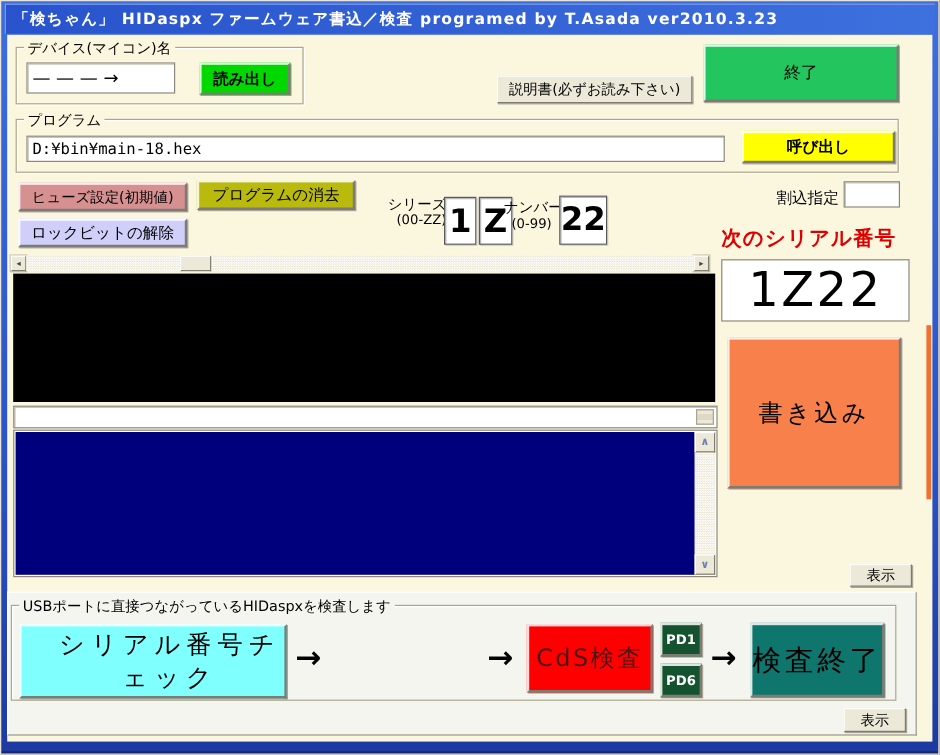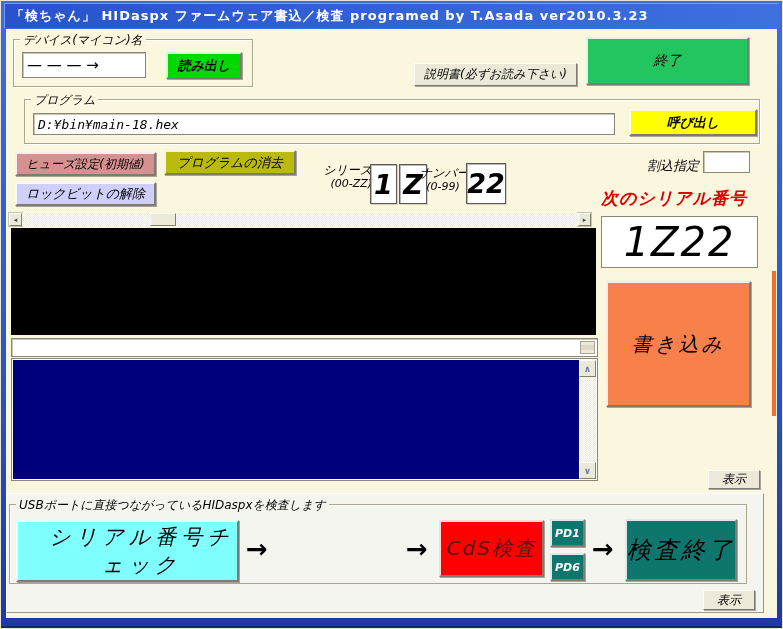--- a/index.html
+++ b/index.html
@@ -6,21 +6,21 @@
   html,body{background:#9a9a9a;}
   body{font-family:"DejaVu Sans","Liberation Sans",sans-serif;}
   .window{position:relative;width:783px;height:629px;overflow:hidden;
     background:linear-gradient(180deg,#3E6EDE 0%,#2B53C6 60%,#1C3AA0 100%);
     border:1px solid #E8E4D6;box-shadow:inset 0 -2px 0 #16276E;}
   .titlebar{position:absolute;left:3px;top:2px;right:3px;height:25px;
     background:linear-gradient(90deg,#2853CC,#3E70DE);
     border-top:1px solid #7A9BEC;border-left:1px solid #7A9BEC;
     display:flex;align-items:center;padding-left:6px;}
   .titletext{color:#ffffff;font-size:13px;font-weight:bold;letter-spacing:1px;white-space:nowrap;}
-  .client{position:absolute;left:5px;top:28px;width:771px;height:589px;background:#FBF6DE;font-style:italic;}
+  .client{position:absolute;left:5px;top:28px;width:771px;height:589px;background:#FBF6DE;}
 
   
   .group{position:absolute;border:1px solid #ABA78F;box-shadow:inset 1px 1px 0 #ffffff,1px 1px 0 #ffffff;}
   .glabel{position:absolute;top:-8px;left:6px;background:#FBF6DE;padding:0 3px;font-size:12px;color:#000;white-space:nowrap;}
 
   
   .btn{position:absolute;display:flex;align-items:center;justify-content:center;
     font-size:13px;color:#000;cursor:default;text-align:center;
     border-top:2px solid rgba(255,255,255,.85);border-left:2px solid rgba(255,255,255,.85);
     border-right:2px solid #7c7c74;border-bottom:2px solid #7c7c74;
@@ -77,21 +77,21 @@
   .c-read{background:#00D800;font-weight:bold;}
   .c-exit{background:#22c55e;font-size:14px;}
   .c-load{background:#FFFF00;font-weight:bold;}
   .c-fuse{background:#D79090;}
   .c-erase{background:#B9B90E;}
   .c-lock{background:#CFCFF9;}
   .c-write{background:#F8814B;font-size:20px;letter-spacing:3px;}
   .c-serialchk{background:#80FFFF;font-size:21px;letter-spacing:5px;padding-left:28px;}
   .c-led{background:#00DC7C;font-size:20px;letter-spacing:2px;}
   .c-cds{background:#FF0000;font-size:20px;letter-spacing:2px;color:#4a1616;}
-  .c-pd{background:#0f766e;color:#fff;font-size:11px;font-weight:bold;}
+  .c-pd{background:#14532d;color:#fff;font-size:11px;font-weight:bold;}
   .c-finish{background:#0f766e;font-size:24px;letter-spacing:3px;}
   .mono{font-family:"DejaVu Sans Mono","Liberation Mono",monospace;}
   .grip{position:absolute;right:2px;top:2px;width:15px;height:13px;background:#DDD9C6;
     border:1px solid #aaa692;box-shadow:inset 0 3px 0 #ECE9D8,inset 0 -3px 0 #ECE9D8;}
 </style>
 </head>
 <body>
 
 <div class="window">
   <div class="titlebar">
@@ -102,21 +102,21 @@
 
     <div class="group" style="left:7px;top:10px;width:240px;height:48px;">
       <span class="glabel">デバイス(マイコン)名</span>
       <div class="field" style="left:8px;top:12px;width:124px;height:26px;font-size:15px;">— — — →</div>
       <div class="btn c-read" style="left:152px;top:12px;width:76px;height:27px;">読み出し</div>
     </div>
 
     <div class="btn gray" style="left:408px;top:34px;width:163px;height:23px;font-size:12px;">説明書(必ずお読み下さい)</div>
     <div class="btn c-exit" style="left:580px;top:8px;width:163px;height:48px;">終了</div>
 
-    <div class="group" style="left:18px;top:70px;width:736px;height:45px;">
+    <div class="group" style="left:7px;top:70px;width:736px;height:45px;">
       <span class="glabel">プログラム</span>
       <div class="field mono" style="left:8px;top:13px;width:582px;height:22px;">D:¥bin¥main-18.hex</div>
       <div class="btn c-load" style="left:604px;top:9px;width:128px;height:27px;">呼び出し</div>
     </div>
 
     <div class="btn c-fuse" style="left:9px;top:123px;width:141px;height:24px;font-size:12px;">ヒューズ設定(初期値)</div>
     <div class="btn c-erase" style="left:158px;top:121px;width:132px;height:25px;">プログラムの消去</div>
     <div class="btn c-lock" style="left:9px;top:153px;width:141px;height:24px;">ロックビットの解除</div>
 
     <div class="smalllabel" style="left:308px;top:135px;width:58px;text-align:right;">

